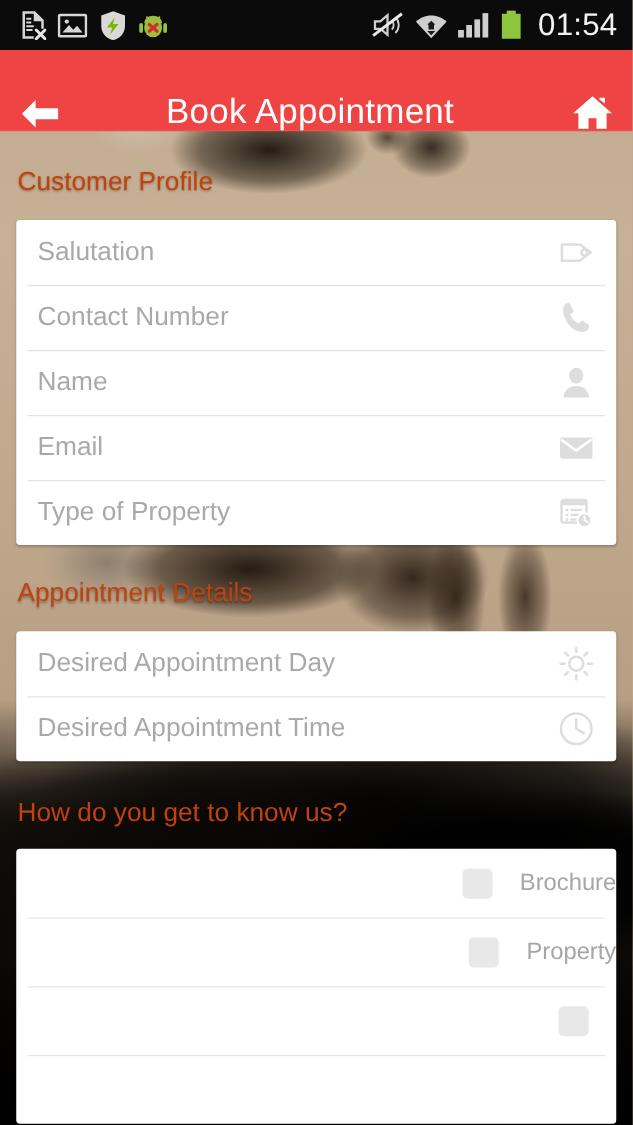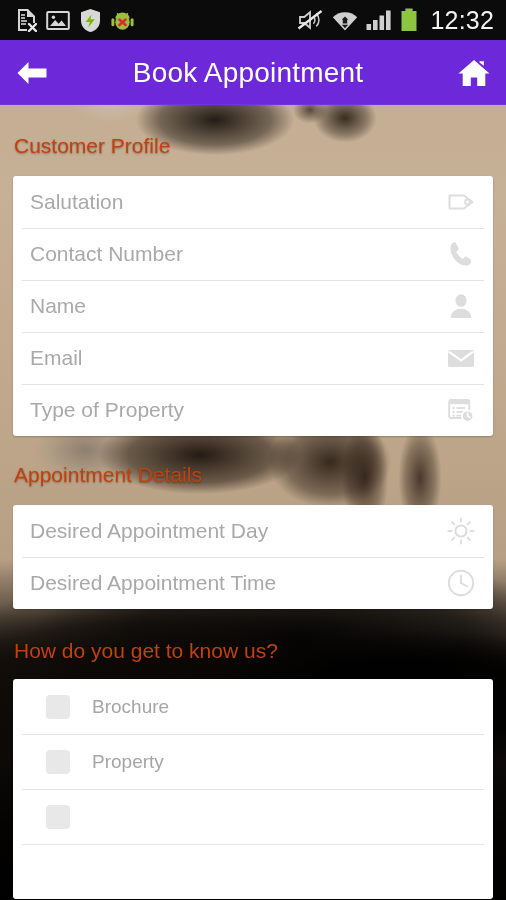--- a/index.html
+++ b/index.html
@@ -63,22 +63,22 @@
     font-size: 25px;
     font-weight: 400;
     letter-spacing: .2px;
     margin-left: 4px;
   }
 
   
   #actionbar {
     position: absolute; top: 40px; left: 0;
     width: 506px; height: 65px;
-    background: #6d28d9;
-    display: flex; align-items: center;
+    background: #ef4444;
+    display: flex; align-items: flex-end;
     z-index: 19;
     gap: 44px;
   }
   #actionbar::after {
     content: ""; position: absolute; left: 0; right: 0; bottom: 0;
     height: 1px; background: rgba(255,255,255,.06);
   }
   #back-btn { width: 64px; display: flex; align-items: center; justify-content: center; cursor: pointer; }
   #home-btn { width: 64px; margin-left: auto; display: flex; align-items: center; justify-content: center; cursor: pointer; }
   #ab-title {
@@ -132,20 +132,21 @@
   }
   .field-ico { width: 30px; height: 30px; flex: none; opacity: .95; display: flex; align-items: center; justify-content: center; }
 
   .check-row {
     height: 55px;
     display: flex;
     align-items: center;
     padding: 0 0 0 33px;
     position: relative;
     cursor: pointer;
+    justify-content: flex-end;
   }
   .check-row + .check-row::before {
     content: "";
     position: absolute; top: 0; left: 9px; right: 9px;
     height: 1px; background: #e6e6e6;
   }
   .cbox {
     width: 24px; height: 24px; flex: none;
     background: #e8e8e8;
     border-radius: 4px;
@@ -228,21 +229,21 @@
       <svg class="sb-ico" width="26" height="22" viewBox="0 0 26 22">
         <rect x="0.5" y="15" width="4.6" height="6" fill="#cfcfcf"></rect>
         <rect x="7" y="11" width="4.6" height="10" fill="#cfcfcf"></rect>
         <rect x="13.5" y="6.5" width="4.6" height="14.5" fill="#cfcfcf"></rect>
         <rect x="20" y="1.5" width="4.6" height="19.5" fill="#cfcfcf"></rect>
       </svg>
       <svg class="sb-ico" width="18" height="24" viewBox="0 0 18 24">
         <rect x="5.4" y="0.5" width="7.2" height="3" fill="#9bbf3d"></rect>
         <rect x="1.5" y="3" width="15" height="20" fill="#8cc63f"></rect>
       </svg>
-      <div id="clock">12:32</div>
+      <div id="clock">01:54</div>
     </div>
   </div>
 
   <div id="actionbar">
     <div id="back-btn">
       <svg width="34" height="28" viewBox="0 0 34 28">
         <path d="M13.5 3L2.5 14l11 11v-6.6H31.5v-8.8H13.5z" fill="#ffffff"></path>
       </svg>
     </div>
     <div id="ab-title">Book Appointment</div>

